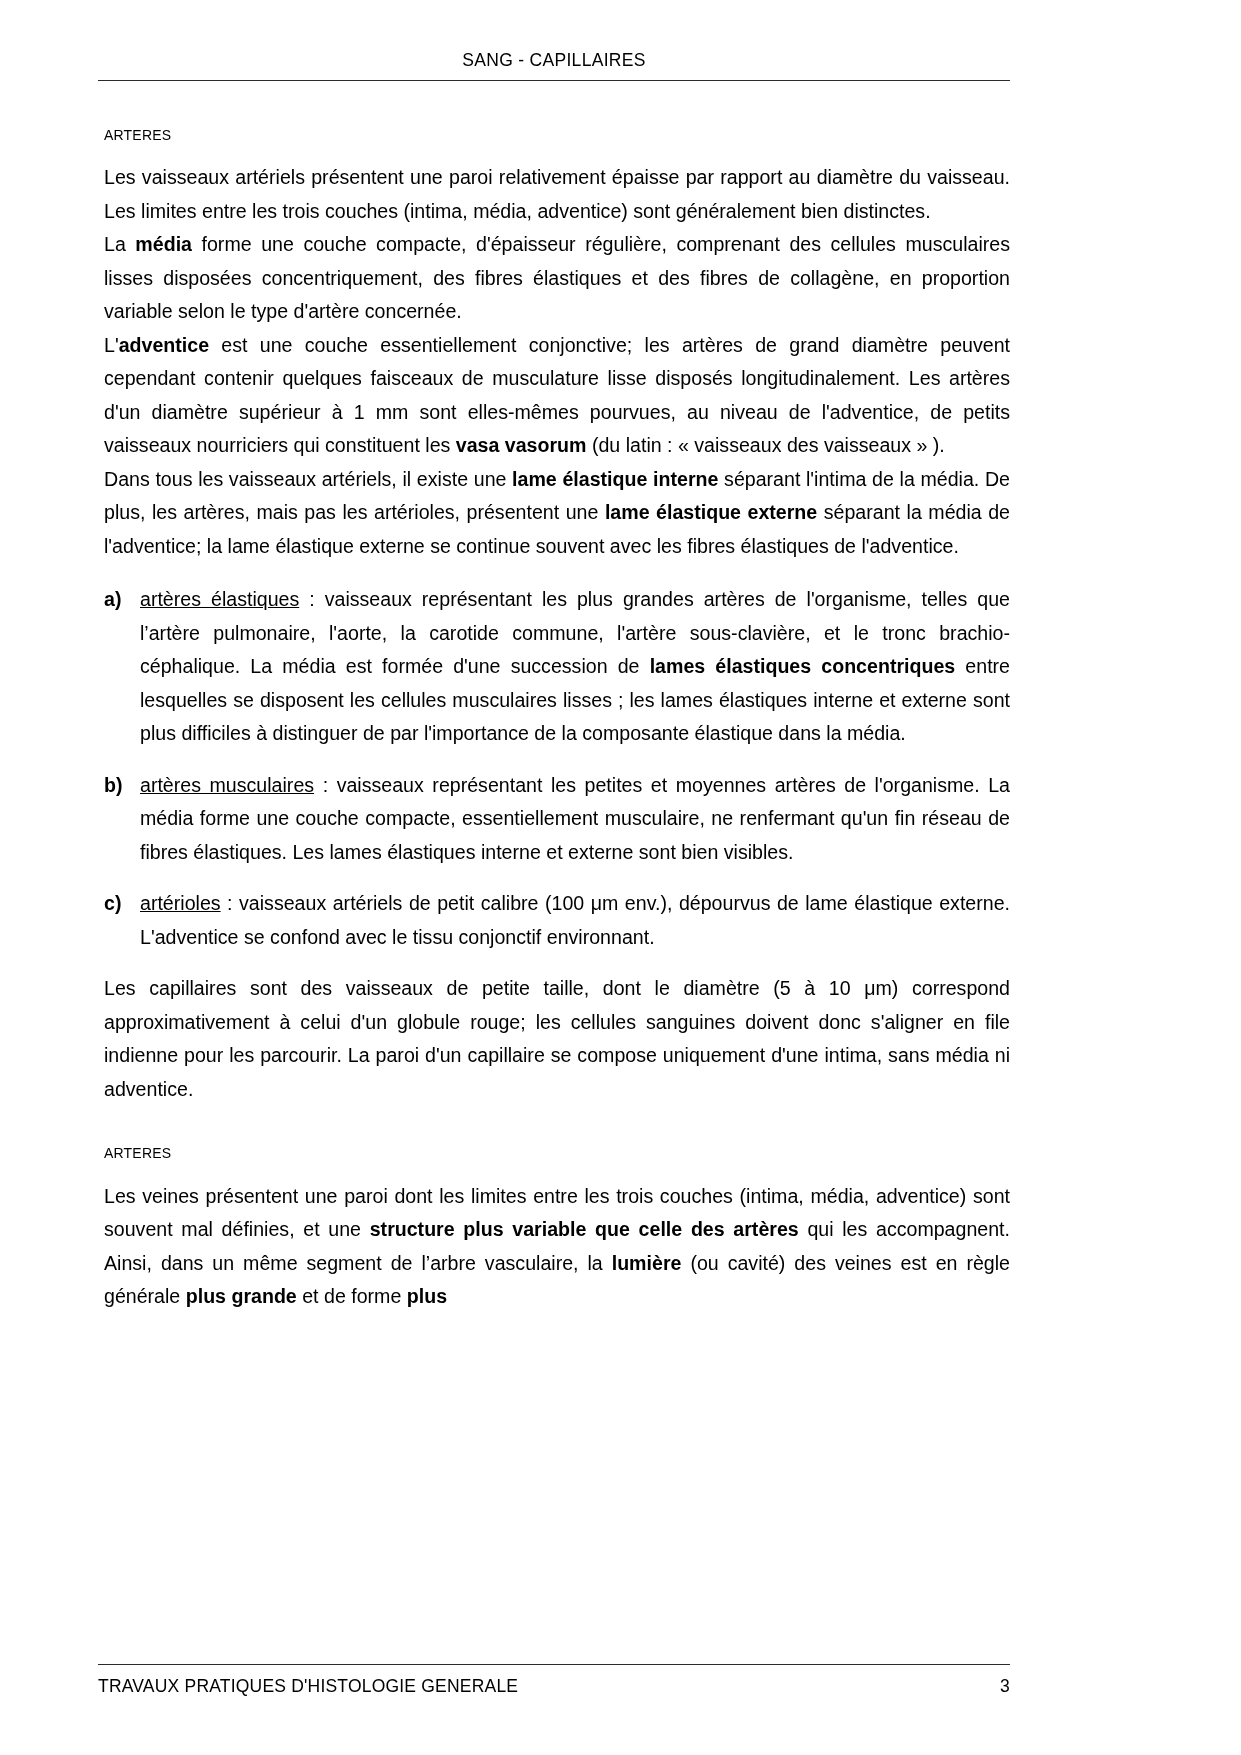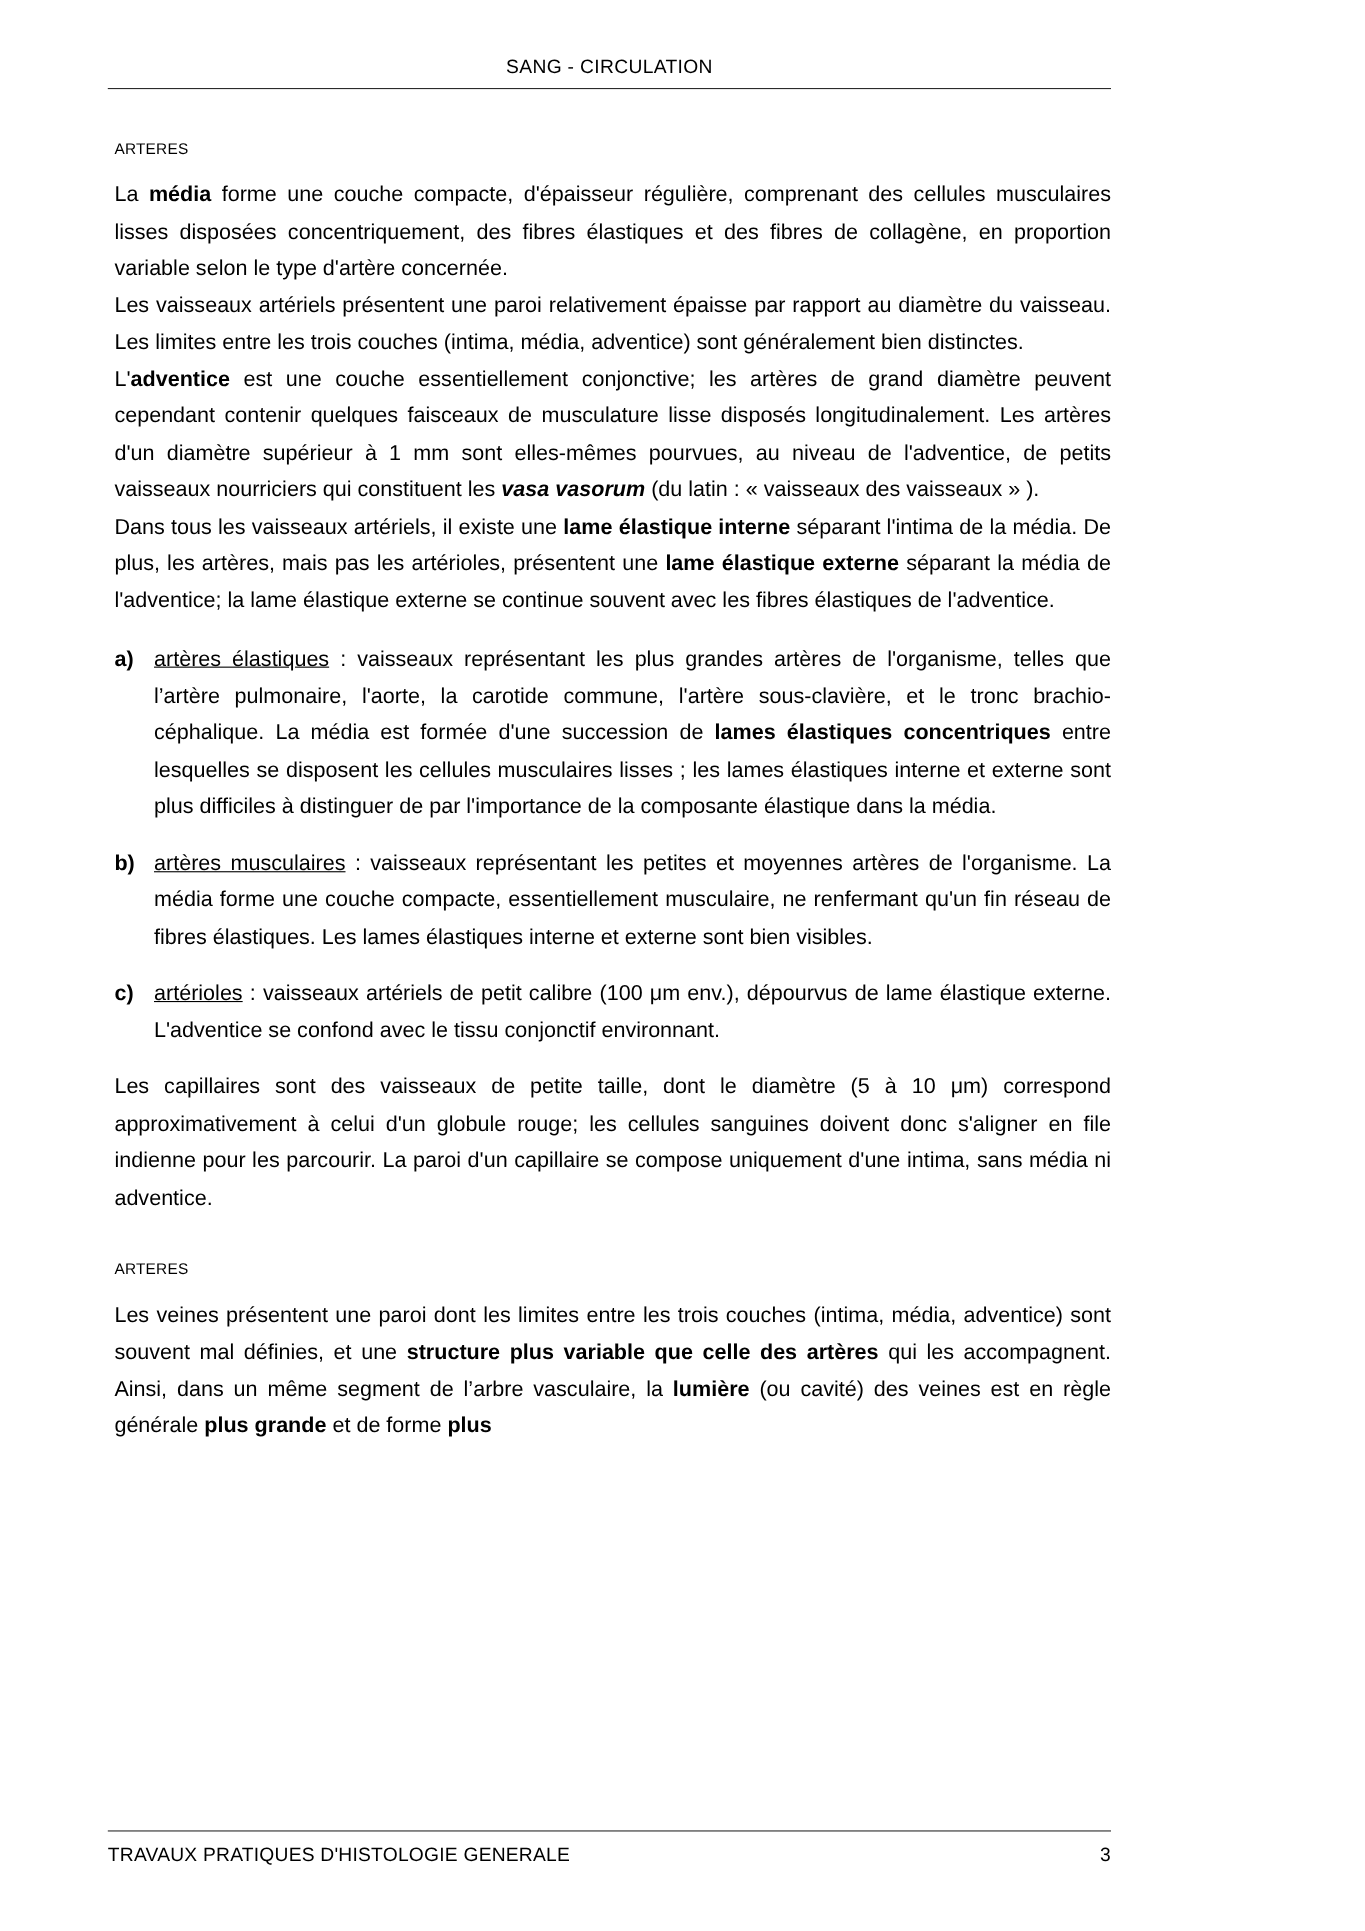--- a/index.html
+++ b/index.html
@@ -67,21 +67,21 @@
     font-size: 19.6px;
     line-height: 33.5px;
     margin: 0;
     text-align: justify;
     text-justify: inter-word;
     word-spacing: 0px;
     hyphens: none;
   }
 
   b { font-weight: bold; }
-  .bi { font-weight: bold; font-style: italic; }
+  .bi { font-weight: bold; }
   .bu { font-weight: normal; text-decoration: underline; }
 
   
   ol.letters {
     list-style: none;
     margin: 20px 0 0 0;
     padding: 0;
   }
   ol.letters > li {
     position: relative;
@@ -123,30 +123,30 @@
     position: absolute;
     right: 0;
     top: 0;
   }
 </style>
 </head>
 <body>
 
 <div class="page">
 
-  <div class="header">SANG - CIRCULATION</div>
+  <div class="header">SANG - CAPILLAIRES</div>
   <div class="header-rule"></div>
 
   <div class="content">
 
     <h2 class="section">ARTERES</h2>
 
+    <p class="para"><span>Les vaisseaux artériels présentent une paroi relativement épaisse par rapport au diamètre du vaisseau. Les limites entre les trois couches (intima, média, adventice) sont généralement bien distinctes.</span></p>
+
     <p class="para"><span>La </span><b>média</b><span> forme une couche compacte, d'épaisseur régulière, comprenant des cellules musculaires lisses disposées concentriquement, des fibres élastiques et des fibres de collagène, en proportion variable selon le type d'artère concernée.</span></p>
-
-    <p class="para"><span>Les vaisseaux artériels présentent une paroi relativement épaisse par rapport au diamètre du vaisseau. Les limites entre les trois couches (intima, média, adventice) sont généralement bien distinctes.</span></p>
 
     <p class="para"><span>L'</span><b>adventice</b><span> est une couche essentiellement conjonctive; les artères de grand diamètre peuvent cependant contenir quelques faisceaux de musculature lisse disposés longitudinalement. Les artères d'un diamètre supérieur à 1 mm sont elles-mêmes pourvues, au niveau de l'adventice, de petits vaisseaux nourriciers qui constituent les </span><span class="bi">vasa vasorum</span><span> (du latin : « vaisseaux des vaisseaux » ).</span></p>
 
     <p class="para"><span>Dans tous les vaisseaux artériels, il existe une </span><b>lame élastique interne</b><span> séparant l'intima de la média. De plus, les artères, mais pas les artérioles, présentent une </span><b>lame élastique externe</b><span> séparant la média de l'adventice; la lame élastique externe se continue souvent avec les fibres élastiques de l'adventice.</span></p>
 
     <ol class="letters">
       <li>
         <span class="marker">a)</span><span class="bu">artères élastiques</span><span> : vaisseaux représentant les plus grandes artères de l'organisme, telles que l’artère pulmonaire, l'aorte, la carotide commune, l'artère sous-clavière, et le tronc brachio-céphalique. La média est formée d'une succession de </span><b>lames élastiques concentriques</b><span> entre lesquelles se disposent les cellules musculaires lisses ; les lames élastiques interne et externe sont plus difficiles à distinguer de par l'importance de la composante élastique dans la média.</span>
       </li>
       <li>

